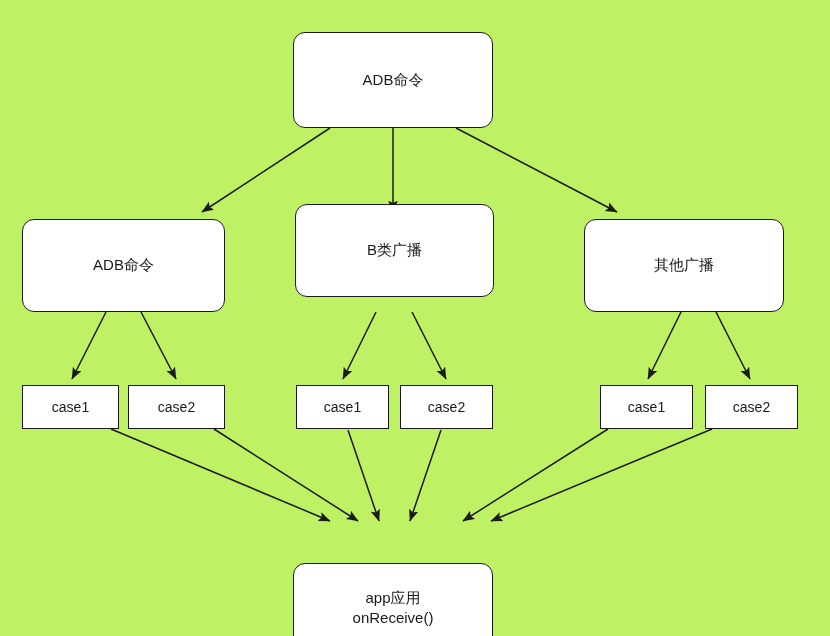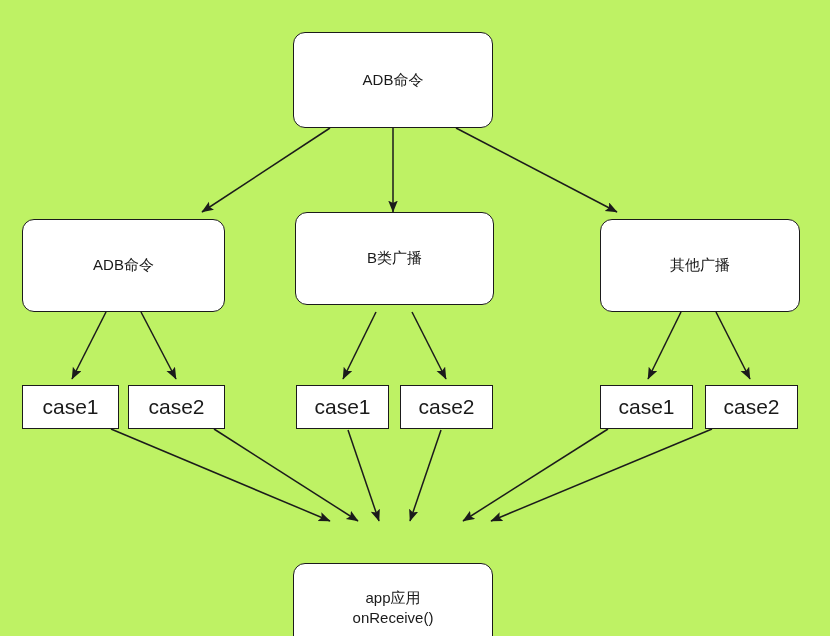--- a/index.html
+++ b/index.html
@@ -37,21 +37,21 @@
     justify-content: center;
     color: #1a1a1a;
     text-align: center;
     line-height: 1.35;
     z-index: 2;
   }
   .node.process {
     font-size: 15px;
   }
   .node.leaf {
-    font-size: 21px;
+    font-size: 14px;
     border-radius: 0;
   }
   .node-line {
     display: block;
     white-space: nowrap;
   }
 </style>
 </head>
 <body>
 
@@ -89,25 +89,25 @@
   </svg>
 
   <div class="node process" style="left:293px; top:32px; width:200px; height:96px;">
     <span class="node-line">ADB命令</span>
   </div>
 
   <div class="node process" style="left:22px; top:219px; width:203px; height:93px;">
     <span class="node-line">ADB命令</span>
   </div>
 
-  <div class="node process" style="left:295px; top:212px; width:199px; height:93px;">
+  <div class="node process" style="left:295px; top:204px; width:199px; height:93px;">
     <span class="node-line">B类广播</span>
   </div>
 
-  <div class="node process" style="left:600px; top:219px; width:200px; height:93px;">
+  <div class="node process" style="left:584px; top:219px; width:200px; height:93px;">
     <span class="node-line">其他广播</span>
   </div>
 
   <div class="node leaf" style="left:22px; top:385px; width:97px; height:44px;">
     <span class="node-line">case1</span>
   </div>
 
   <div class="node leaf" style="left:128px; top:385px; width:97px; height:44px;">
     <span class="node-line">case2</span>
   </div>

